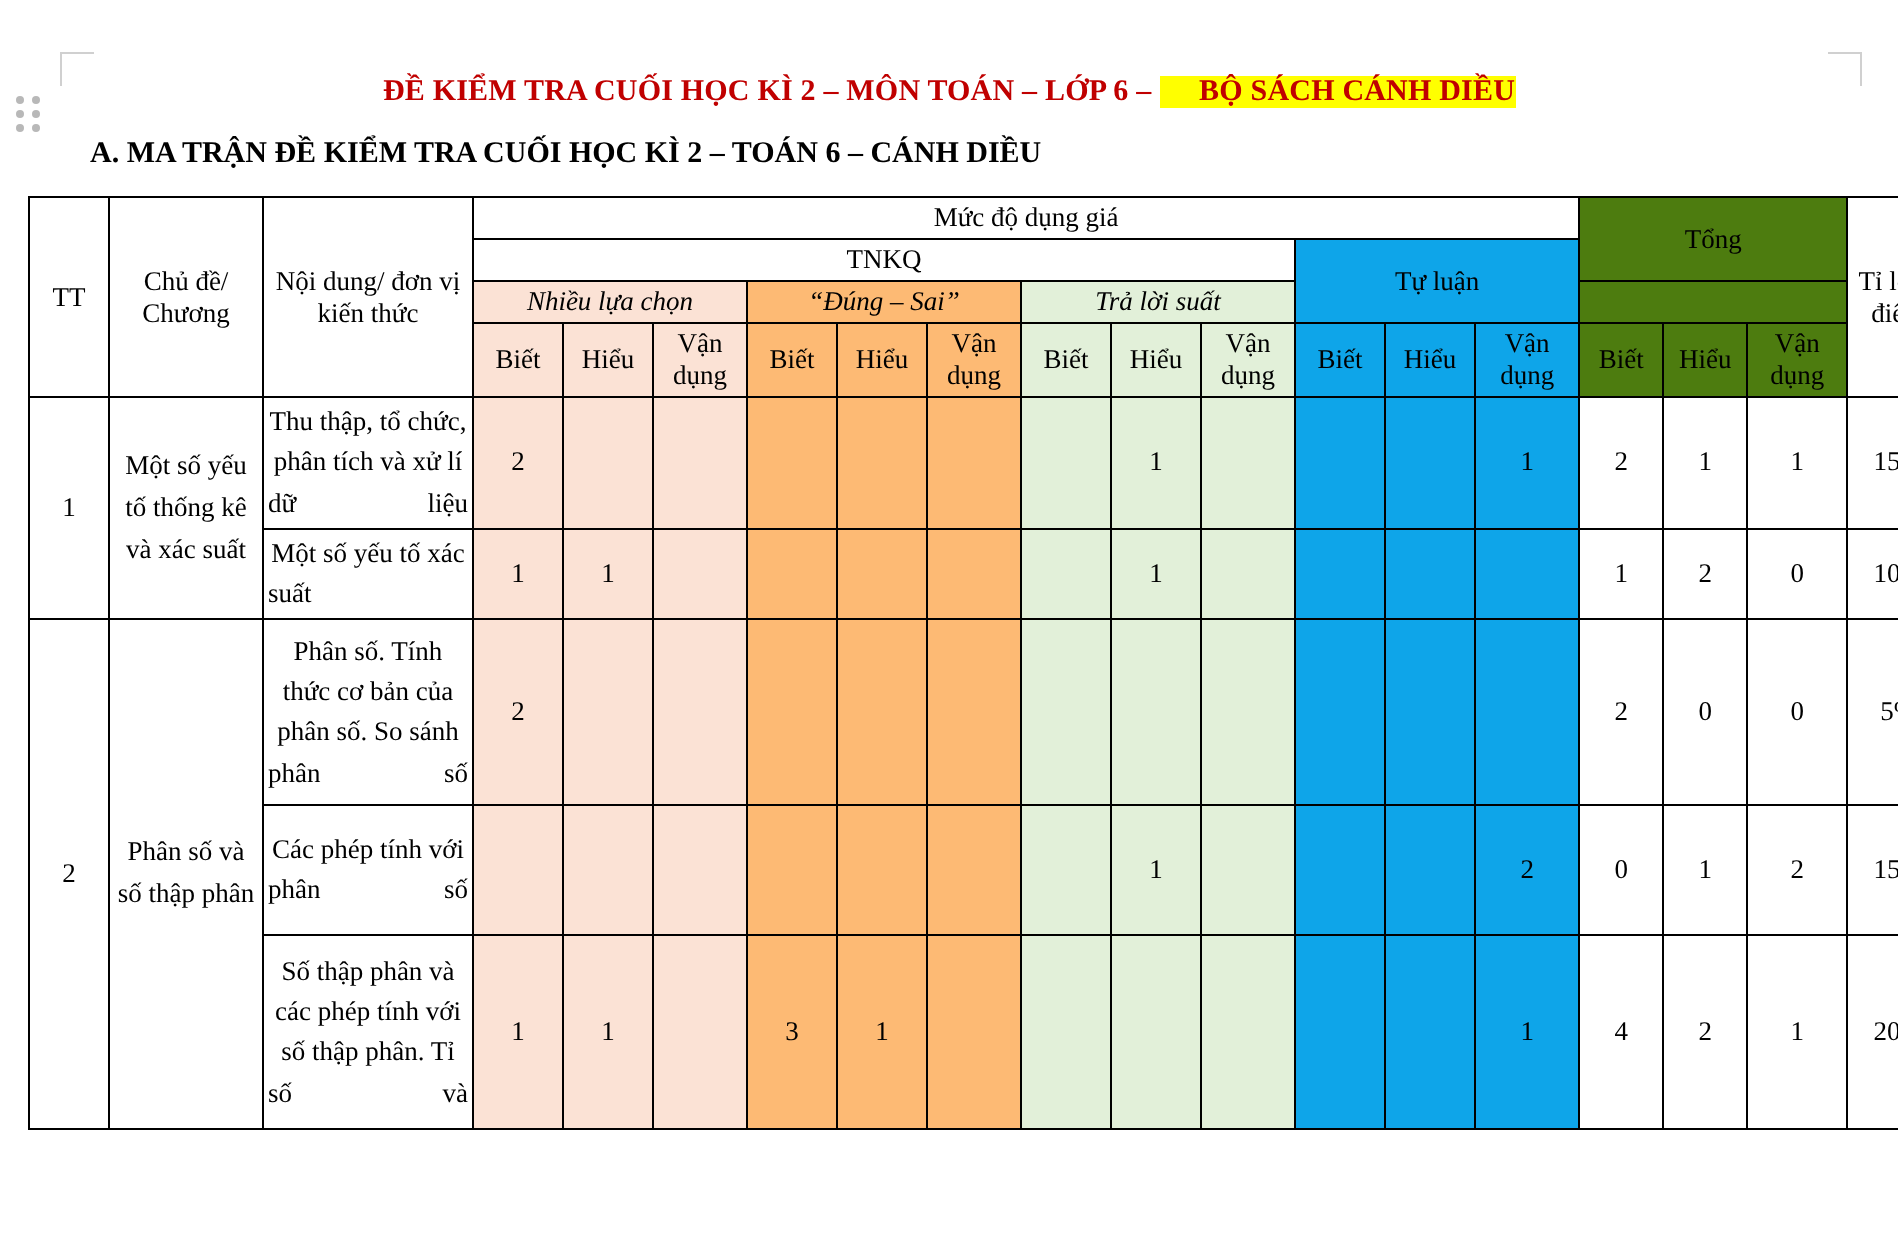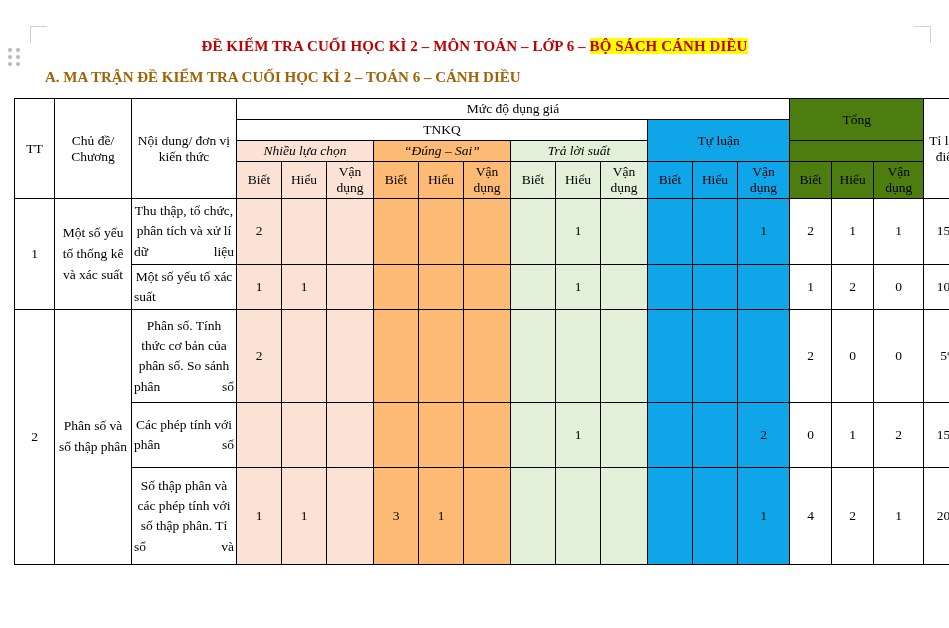--- a/index.html
+++ b/index.html
@@ -62,33 +62,34 @@
   }
   .title-line1 {
     font-weight: bold;
     font-size: 15px;
     color: #c00000;
     letter-spacing: .1px;
   }
   .title-line1 .hl {
     background: #ffff00;
     color: #c00000;
+    padding-left: 20px;
   }
   .title-line2 {
     font-weight: bold;
     font-size: 15px;
     color: #c00000;
     margin-top: 8px;
   }
   .section-title {
     margin: 14px 0 0 45px;
     text-align: left;
     font-weight: bold;
     font-size: 15px;
-    color: #a16207;
+    color: #000000;
   }
 
   table.matrix {
     border-collapse: collapse;
     margin: 12px 0 0 14px;
     width: 920px;
     table-layout: fixed;
   }
   table.matrix td, table.matrix th {
     border: 1px solid #000;

